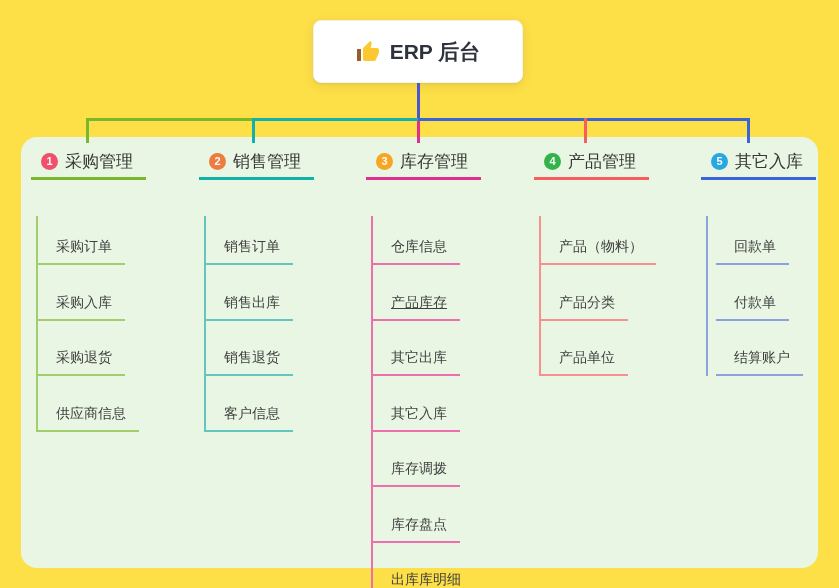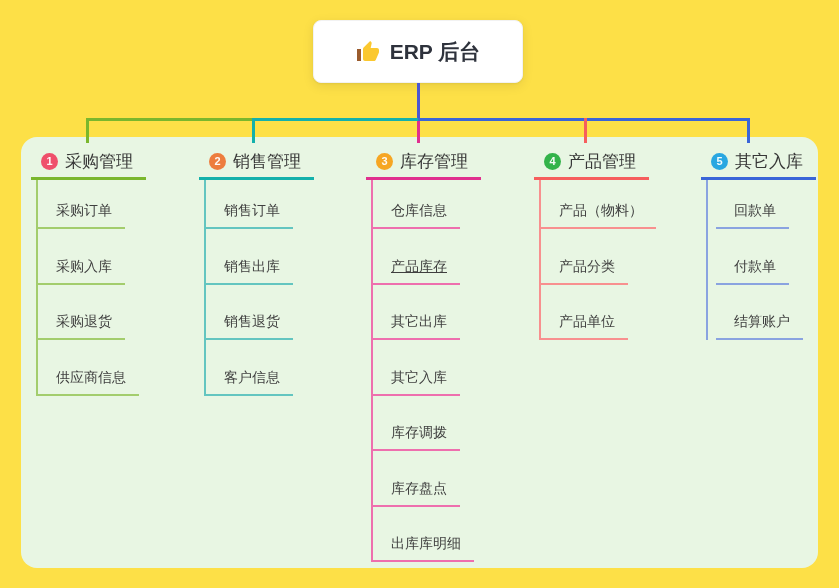--- a/index.html
+++ b/index.html
@@ -28,21 +28,21 @@
 
   
   .branch { position:absolute; top:146px; width:160px; }
   .branch-title { width:115px; height:34px; border-bottom:3px solid;
                   display:flex; align-items:center; gap:7px; padding-left:10px;
                   font-size:17px; color:#363636; cursor:pointer; white-space:nowrap; }
   .badge { width:17px; height:17px; border-radius:50%; flex:0 0 17px;
            color:rgba(255,255,255,.95); font-size:11px; line-height:17px;
            text-align:center; font-weight:600; }
   .children { display:flex; flex-direction:column; align-items:flex-start;
-              border-left:2px solid; margin-left:5px; width:fit-content; }
+              border-left:2px solid; margin-left:5px; width:fit-content;margin-top:36px; }
   .child { height:55.5px; display:flex; align-items:flex-end;
            border-bottom:2px solid; padding:0 13px 7px 18px;
            font-size:14px; color:#3f3f3f; white-space:nowrap; cursor:pointer; }
   .child:first-child { height:49px; }
 
   .b1 { left:31px; }  .b2 { left:199px; }  .b3 { left:366px; }
   .b4 { left:534px; } .b5 { left:701px; }
 </style>
 </head>
 <body>

